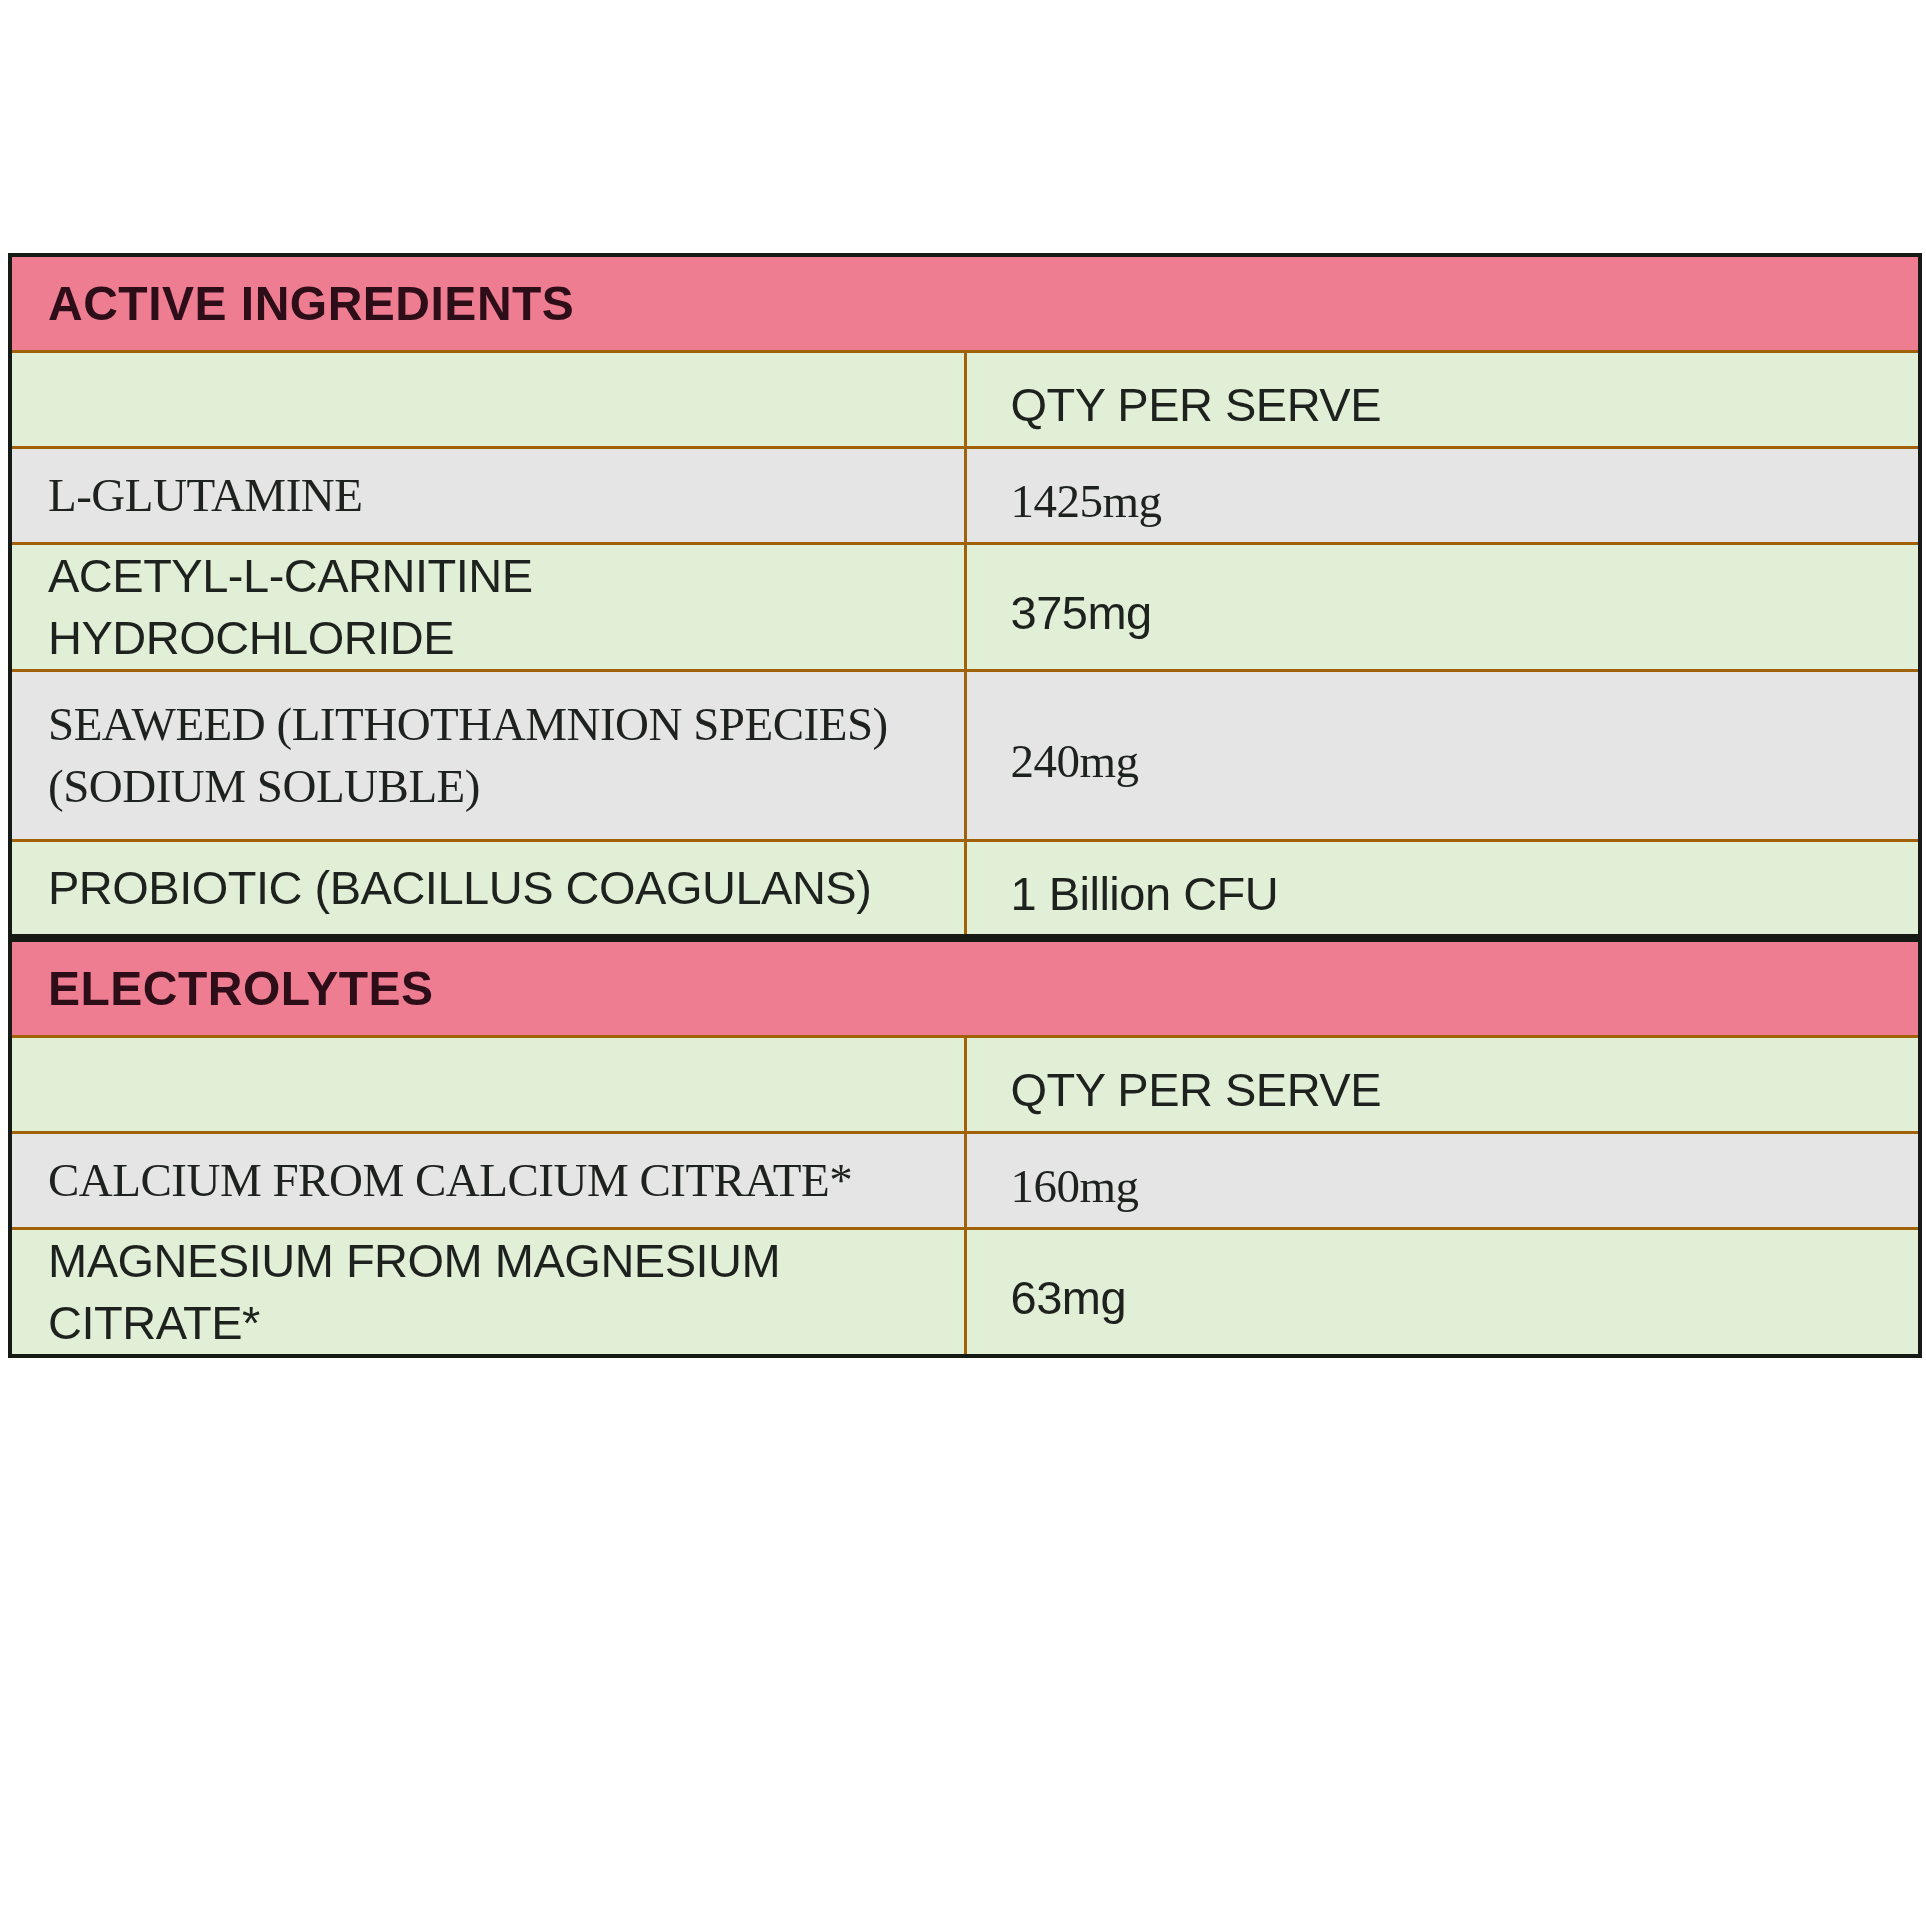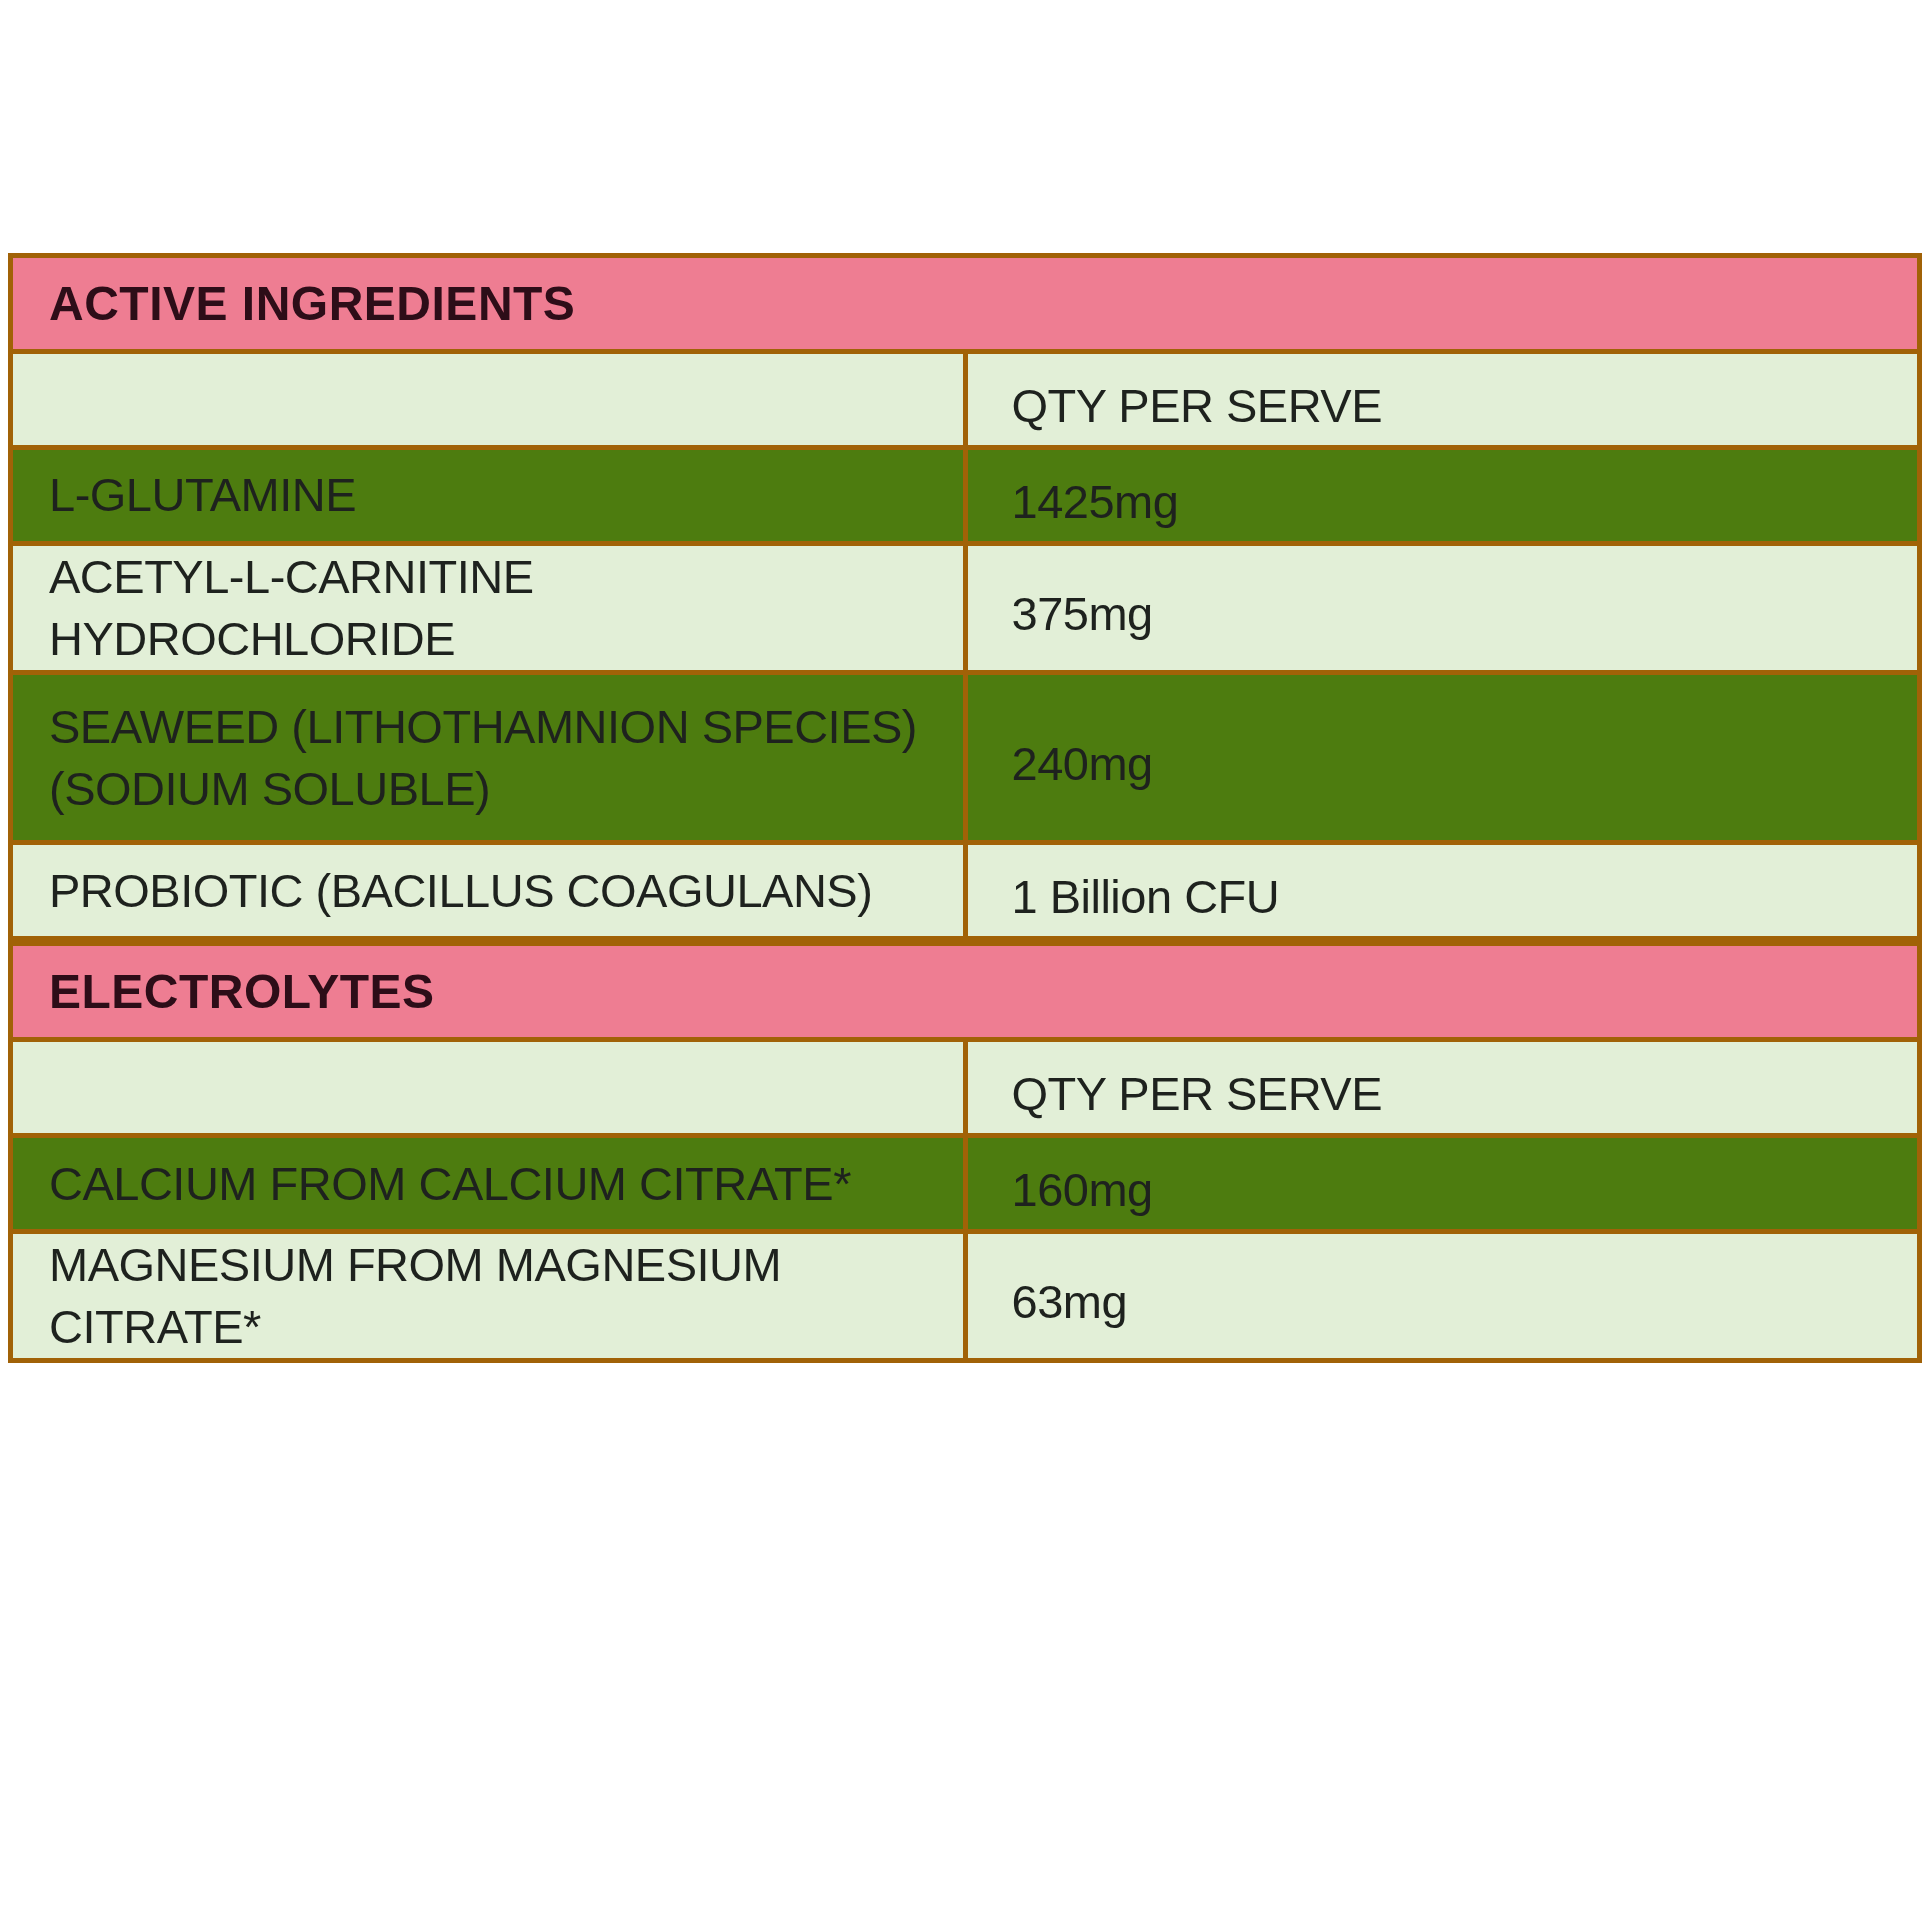--- a/index.html
+++ b/index.html
@@ -18,35 +18,35 @@
   table.ing-table {
     border-collapse: collapse;
     table-layout: fixed;
     width: 1914px;
     margin-left: 8px;
     border: 4px solid #161a14;
   }
   table.t1 { margin-top: 253px; }
   table.t2 { }
   td {
-    border: 5px solid #a16207;
+    border: 3px solid #a16207;
     vertical-align: middle;
     box-sizing: border-box;
   }
   .title-cell {
     background: #ee7d92;
     height: 96px;
     font-size: 48px;
     font-weight: bold;
     letter-spacing: 0.5px;
     color: #2d0d18;
     padding: 0 0 0 36px;
   }
   .green { background: #e2efd7; }
-  .white { background: #4d7c0f; }
+  .white { background: #e5e5e5; font-family: Liberation Serif, serif; }
   .name-cell {
     width: 1149px;
     padding: 0 24px 0 36px;
     font-size: 47px;
     letter-spacing: -0.5px;
     color: #1e221e;
     white-space: pre-line;
     line-height: 1.32;
   }
   .qty-cell {

